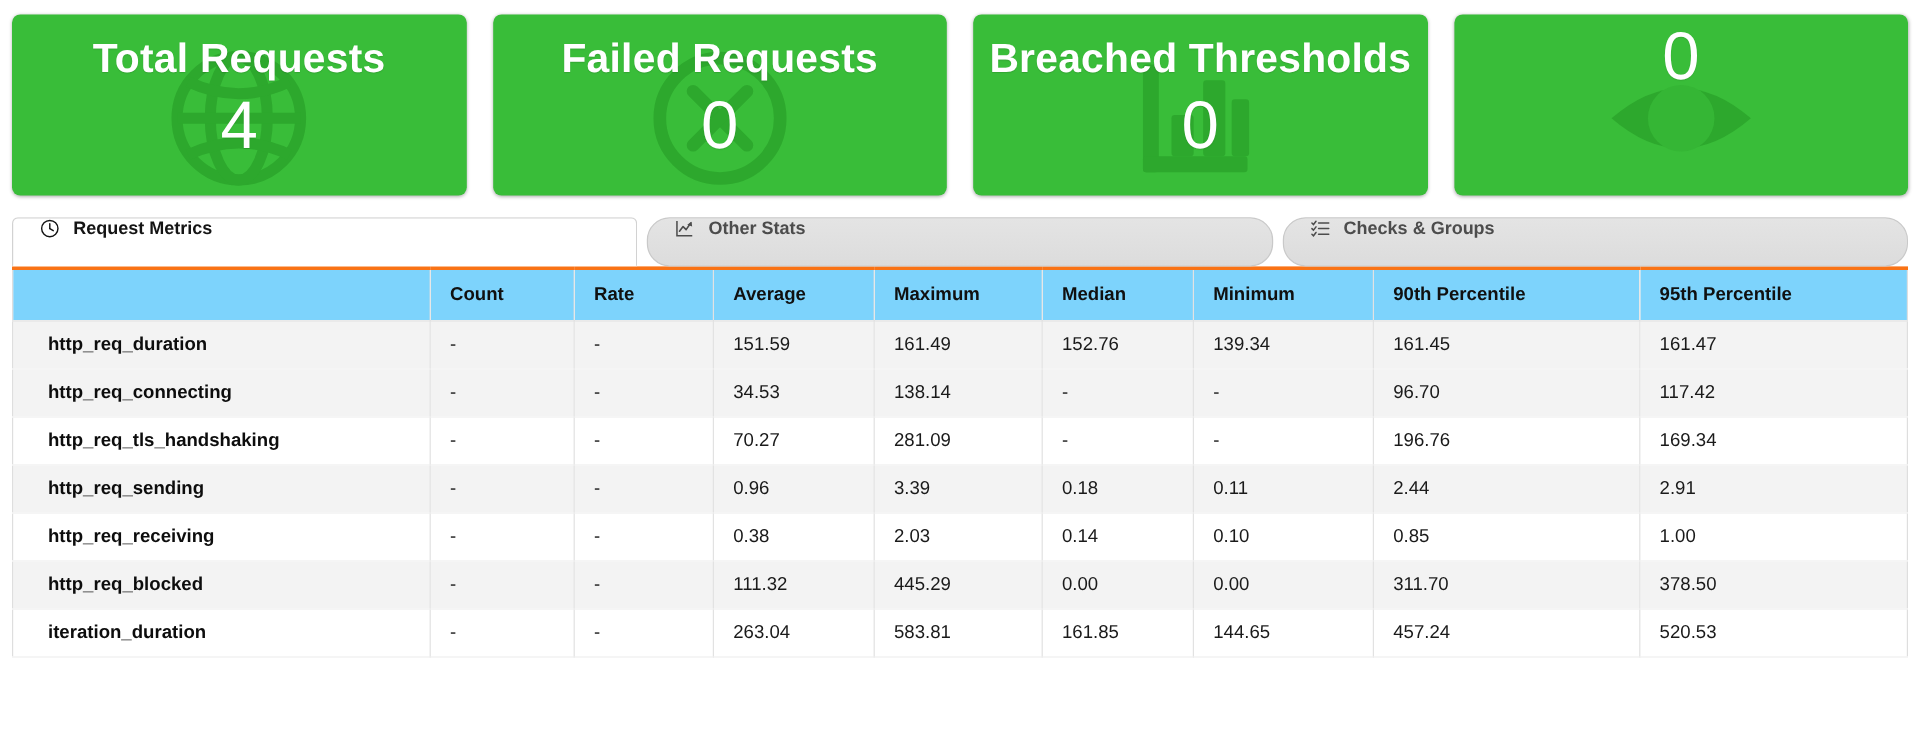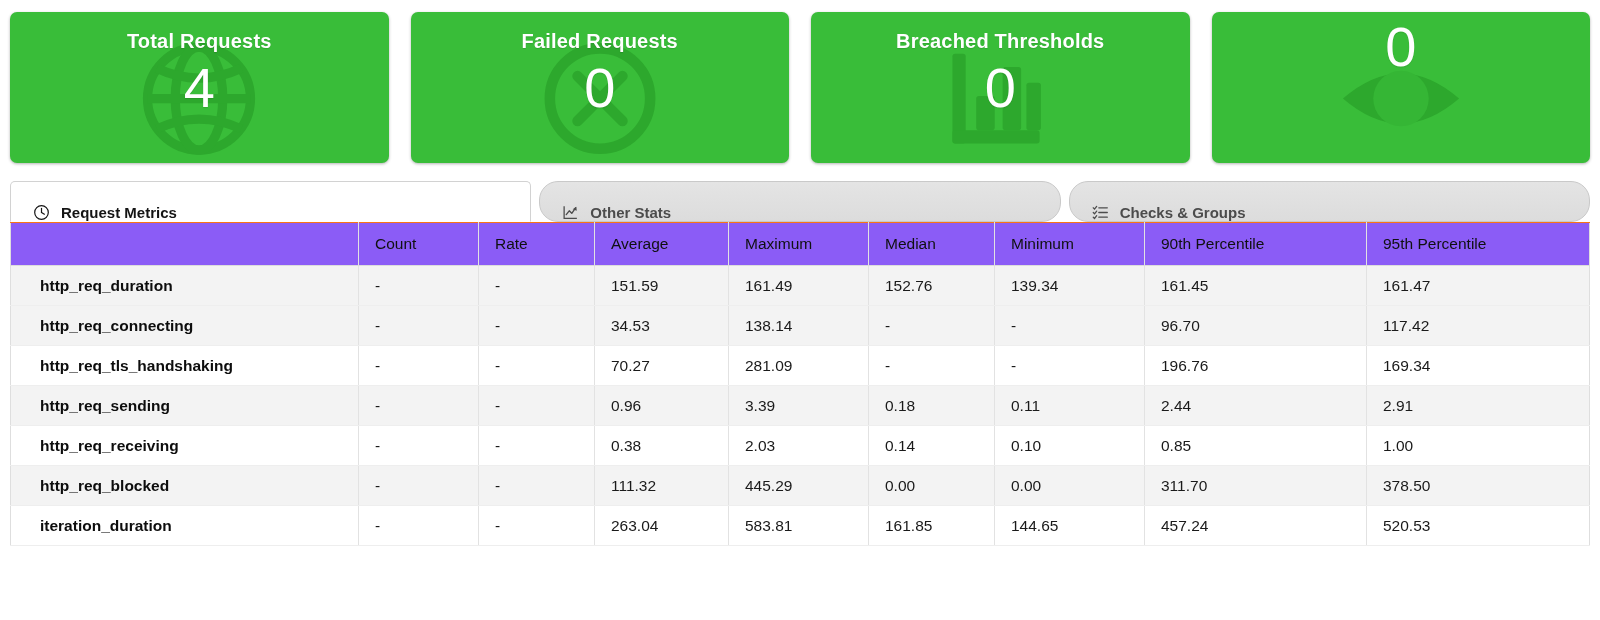--- a/index.html
+++ b/index.html
@@ -39,21 +39,21 @@
     top: 50%;
     transform: translate(-50%, -42%);
     width: 132px;
     height: 132px;
     pointer-events: none;
   }
   .stat-card .card-title {
     position: relative;
     z-index: 2;
     margin-top: 18px;
-    font-size: 20px;
+    font-size: 34px;
     font-weight: bold;
     color: #ffffff;
     letter-spacing: 0.2px;
     text-shadow: 0 1px 1px rgba(0,0,0,0.13);
     white-space: nowrap;
   }
   .stat-card .card-value {
     position: relative;
     z-index: 2;
     margin-top: 6px;
@@ -70,21 +70,21 @@
     align-items: flex-end;
     gap: 8px;
     padding: 16px 10px 0 10px;
     box-sizing: border-box;
     height: 59px;
   }
   .tab {
     flex: 1 1 0;
     height: 41px;
     display: flex;
-    align-items: flex-end;
+    align-items: flex-start;
     gap: 11px;
     padding: 0 22px;
     box-sizing: border-box;
     border: 1px solid #d2d2d2;
     border-radius: 5px 5px 0 0;
     font-size: 15px;
     font-weight: bold;
   }
   .tab.active {
     background: #ffffff;
@@ -126,27 +126,27 @@
     padding: 0 16px;
     height: 39px;
     border-right: 1px solid #e2e2e2;
     border-bottom: 1px solid #eeeeee;
     white-space: nowrap;
     overflow: hidden;
   }
   table.metrics th:last-child,
   table.metrics td:last-child { border-right: none; }
   table.metrics thead th {
-    background: #8b5cf6;
-    font-weight: normal;
+    background: #7dd3fc;
+    font-weight: bold;
     font-size: 15.5px;
     color: #101010;
     height: 42px;
     border-bottom: 1px solid #dcdcdc;
-    border-top: 1px solid #f97316;
+    border-top: 3px solid #f97316;
   }
   table.metrics tbody tr.odd td { background: #f3f3f3; }
   table.metrics tbody tr.even td { background: #ffffff; }
   table.metrics td.metric-name {
     font-weight: bold;
     color: #0d0d0d;
     padding-left: 29px;
   }
   table.metrics td.metric-name.plain { font-weight: bold; }
   table.metrics td.num { color: #1a1a1a; }

